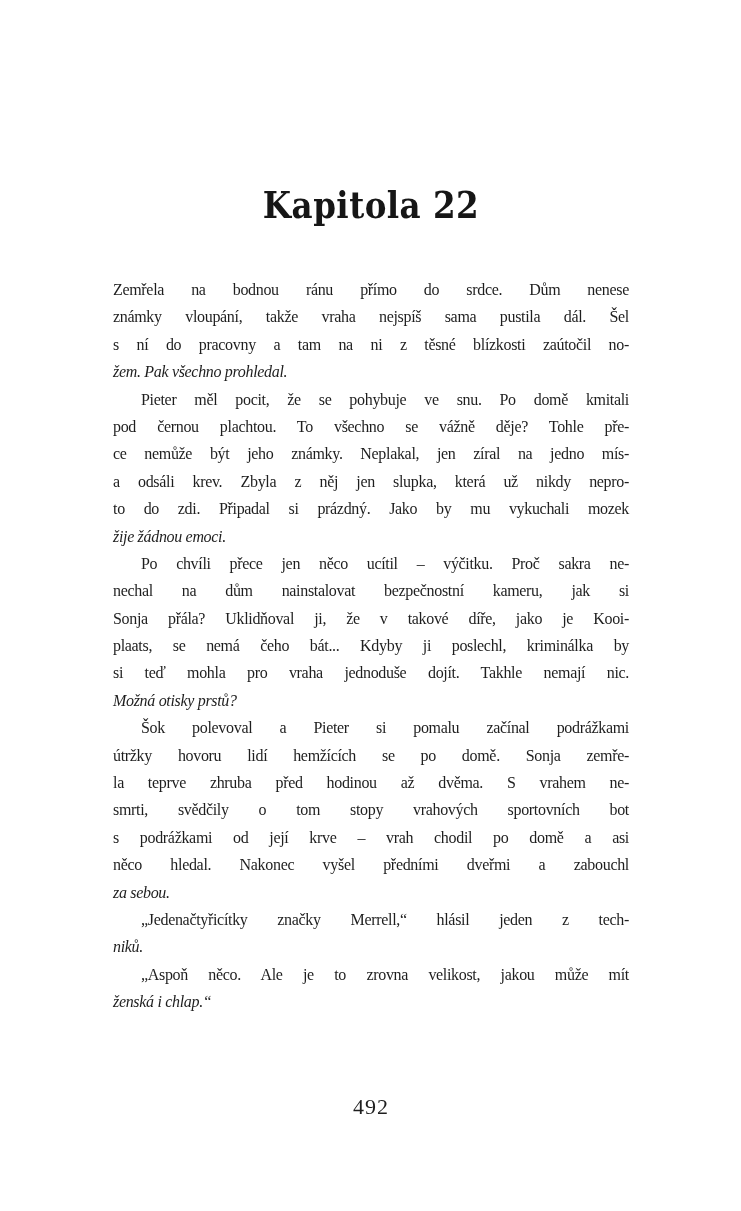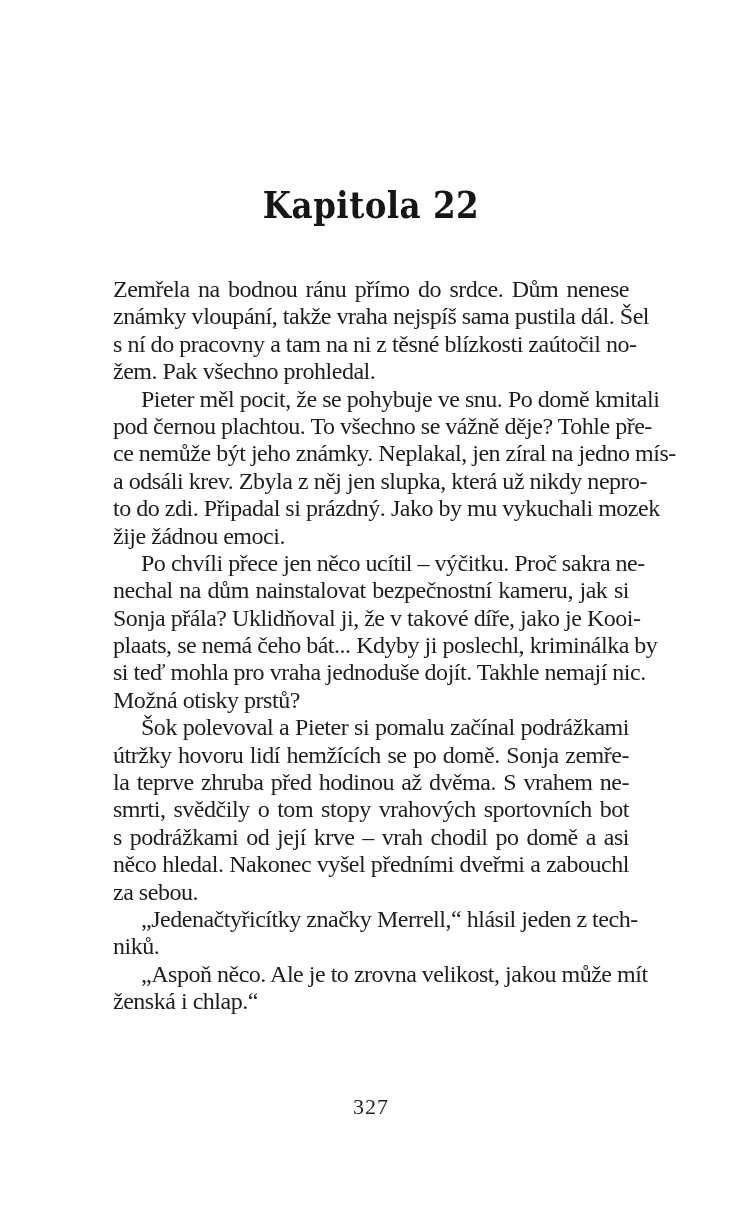--- a/index.html
+++ b/index.html
@@ -30,33 +30,34 @@
     transform: scaleX(0.88);
     transform-origin: 50% 50%;
     letter-spacing: 0.5px;
     white-space: nowrap;
   }
   .body-text {
     position: absolute;
     left: 113px;
     top: 276px;
     width: 516px;
-    font-size: 24px;
+    font-size: 16px;
     letter-spacing: -0.02em;
   }
   .text-line {
     height: 27.4px;
     line-height: 27.4px;
     text-align: justify;
     text-align-last: justify;
     white-space: nowrap;
   }
   .text-line.last {
     text-align: center;
     text-align-last: left;
+    font-style: italic;
   }
   .text-line.indent {
     text-indent: 28px;
   }
   .page-number {
     position: absolute;
     left: 113px;
     top: 1096px;
     width: 516px;
     font-size: 22px;
@@ -95,14 +96,14 @@
       <div class="text-line">smrti, svědčily o tom stopy vrahových sportovních bot</div>
       <div class="text-line">s podrážkami od její krve – vrah chodil po domě a asi</div>
       <div class="text-line">něco hledal. Nakonec vyšel předními dveřmi a zabouchl</div>
       <div class="text-line last">za sebou.</div>
       <div class="text-line indent">„Jedenačtyřicítky značky Merrell,“ hlásil jeden z tech-</div>
       <div class="text-line last">niků.</div>
       <div class="text-line indent">„Aspoň něco. Ale je to zrovna velikost, jakou může mít</div>
       <div class="text-line last">ženská i chlap.“</div>
     </div>
 
-  <div class="page-number">327</div>
+  <div class="page-number">492</div>
 </div>
 
 </body></html>

